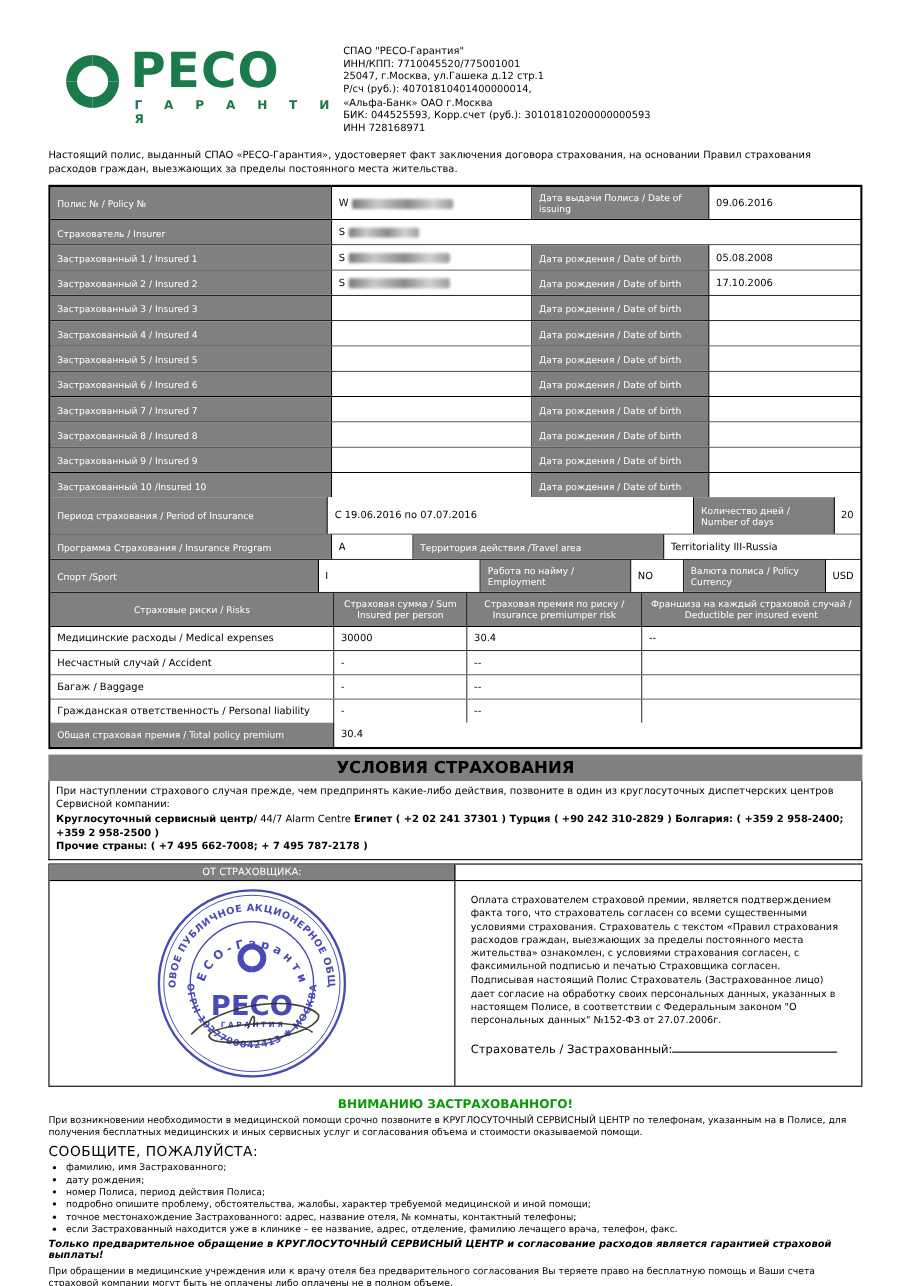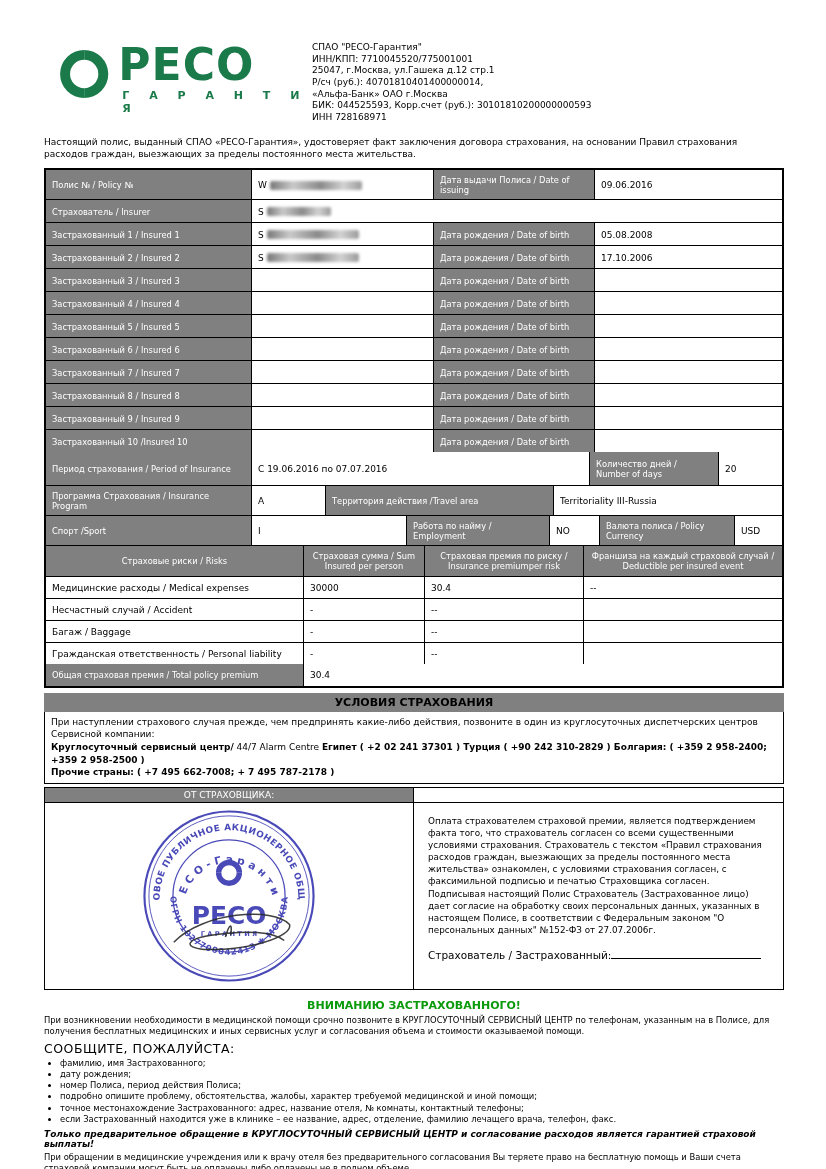--- a/index.html
+++ b/index.html
@@ -23,35 +23,35 @@
   .intro { font-size:9px; line-height:1.35; margin-top:12px; }
 
   
   .gridtbl { border:2px solid #000; margin-top:8px; }
   .row { display:flex; }
   .row + .row { border-top:1px solid #000; }
   .cell { padding:5px 6px 4px 6px; border-right:1px solid #000; display:flex; align-items:center; }
   .cell:last-child { border-right:none; flex:1; }
   .lbl { background:var(--cell-gray); color:#fff; font-size:8.3px; }
   .val { background:#fff; font-size:9px; }
-  .w-a{width:206px;} .w-b{width:182px;} .w-c{width:161px;}
+  .w-a{width:256px;} .w-b{width:182px;} .w-c{width:161px;}
   .p-b{width:338px;} .p-c{width:129px;}
   .g-b{width:74px;}  .g-c{width:228px;}
   .s-b{width:155px;} .s-c{width:143px;} .s-d{width:50px;} .s-e{width:135px;}
   .r1{width:258px;} .r2{width:121px;} .r3{width:159px;}
   .hdrcell { justify-content:center; text-align:center; line-height:1.25; }
   .std { min-height:23px; }
   .redact { display:inline-block; height:9px; width:92px; margin-left:3px; border-radius:2px;
             background:linear-gradient(90deg,#777,#c9c9c9 25%,#8a8a8a 55%,#d2d2d2 80%,#9a9a9a);
             filter:blur(1.6px); vertical-align:middle; }
   .redact.short { width:64px; }
 
   
   .cond-bar { margin-top:5px; background:var(--cell-gray); color:#000; font-weight:bold;
-              text-align:center; font-size:11px; padding:3px 0; }
+              text-align:center; font-size:15px; padding:3px 0; }
   .phones { border:1px solid #000; border-top:none; padding:4px 6px; font-size:9px; line-height:1.4; }
   .b { font-weight:bold; }
 
   
   .sig { margin-top:3px; border:1px solid #000; }
   .sig-headrow { display:flex; border-bottom:1px solid #000; }
   .sig-head { background:var(--cell-gray); color:#fff; font-size:9px; text-align:center; padding:2px 0; }
   .sig-head.left { width:369px; border-right:1px solid #000; }
   .sig-head.right { flex:1; }
   .sig-bodyrow { display:flex; min-height:160px; }

